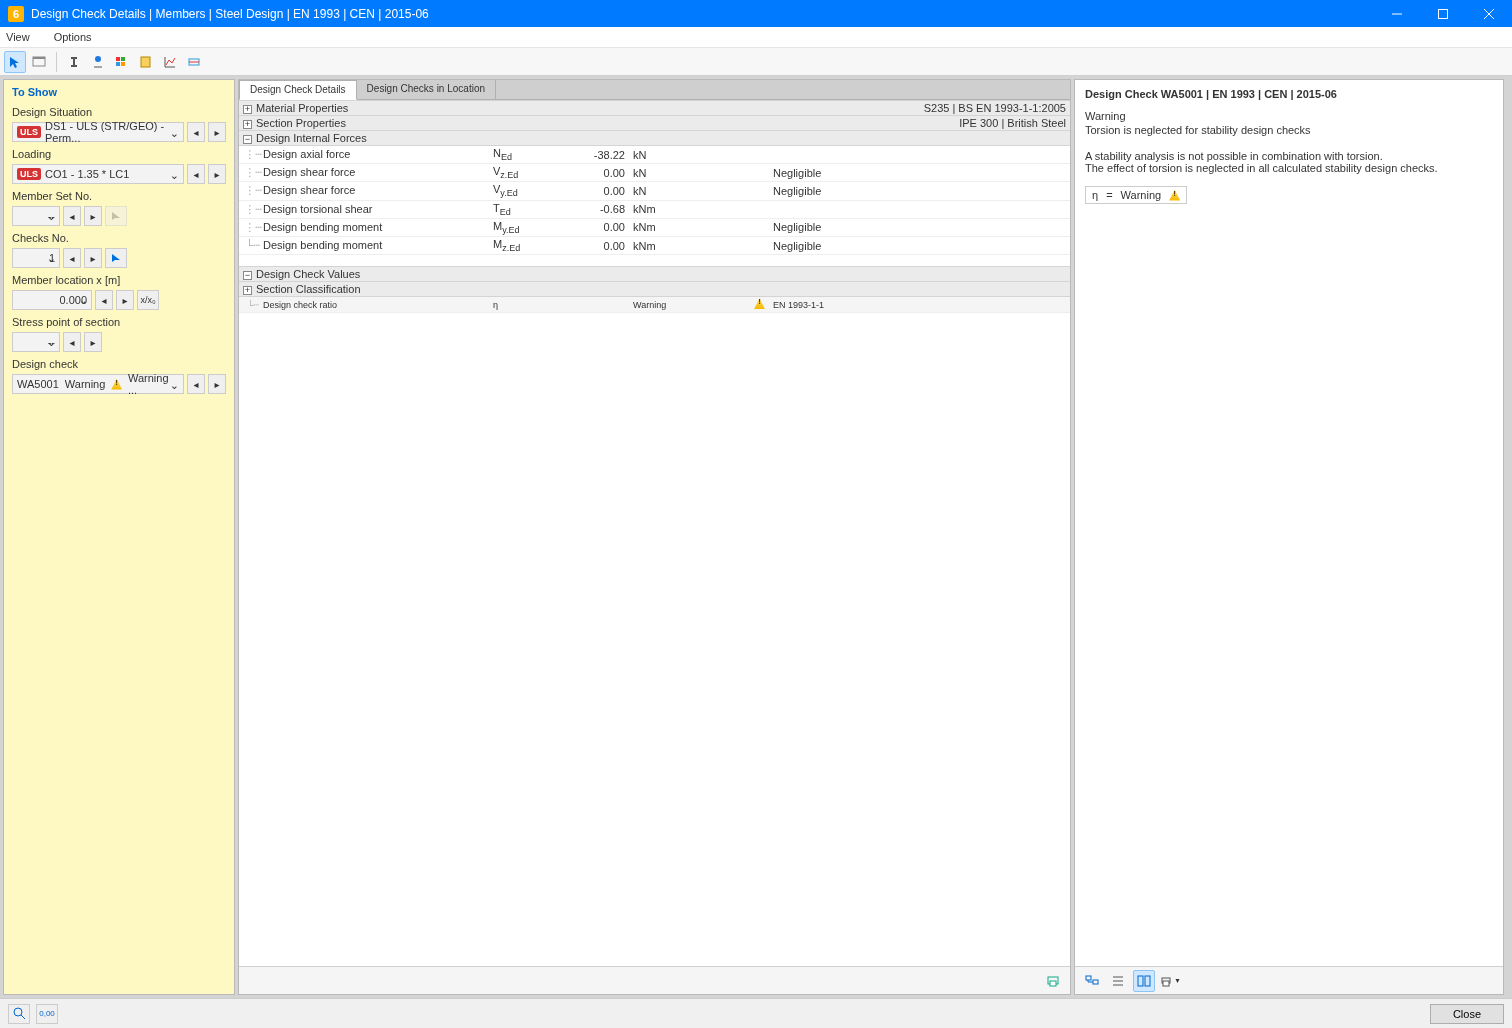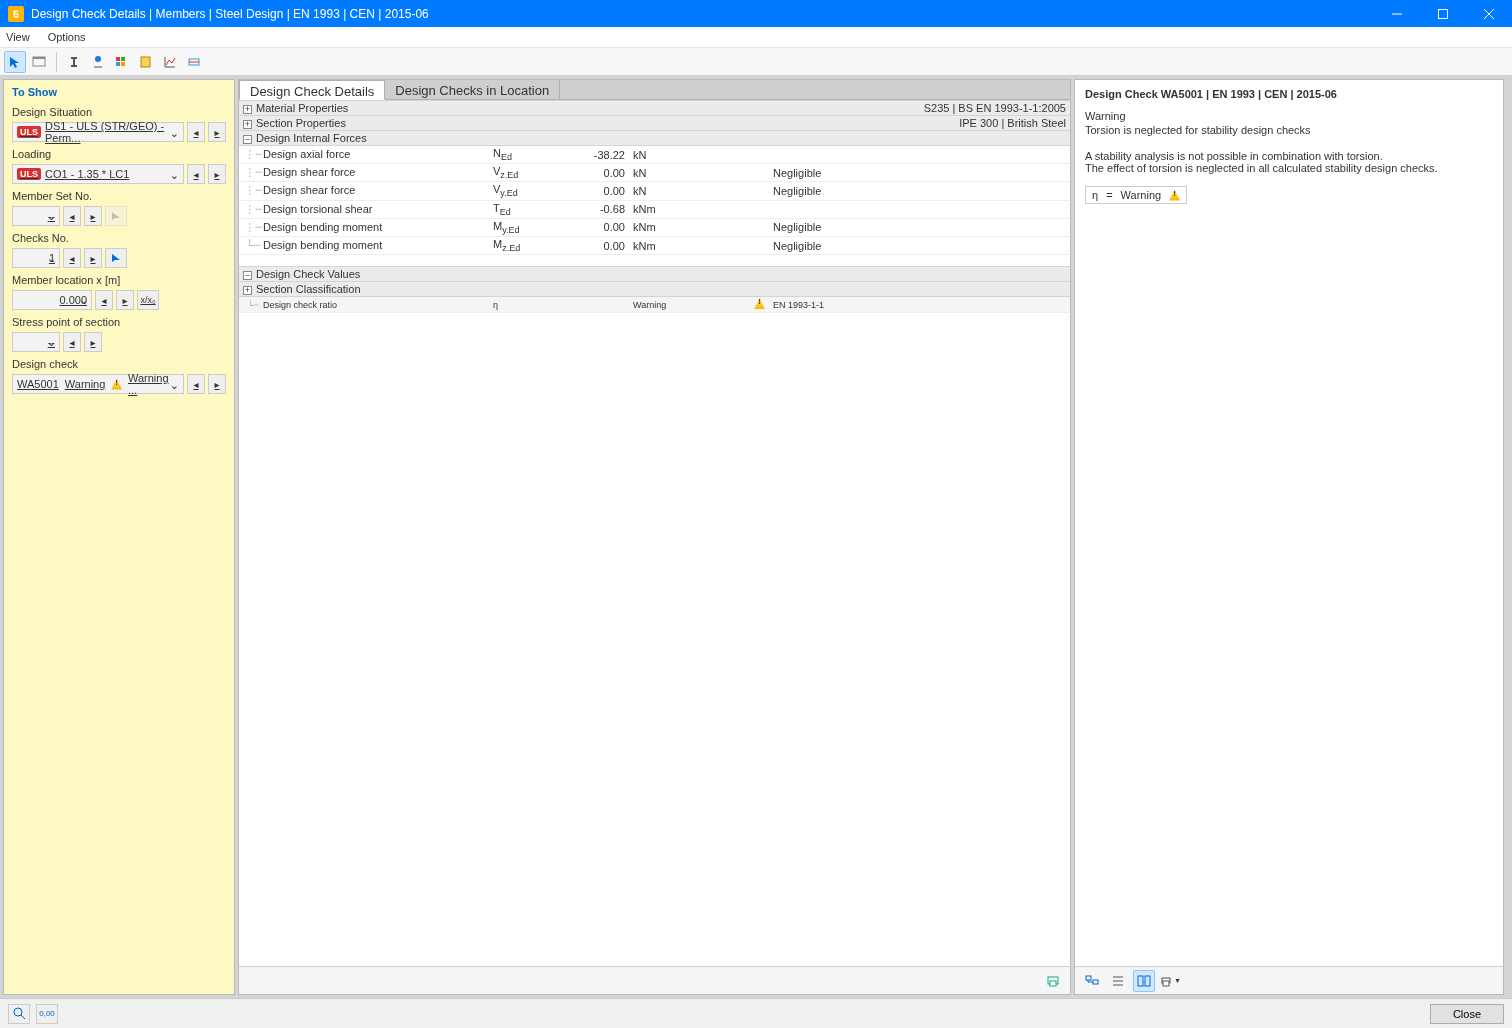--- a/index.html
+++ b/index.html
@@ -7,53 +7,53 @@
 
 
 .titlebar { background: #007aff; color: #fff; height: 27px; display: flex; align-items: center; padding: 0 0 0 8px; }
 .titlebar .icon { width: 16px; height: 16px; background: #ffb400; border-radius: 2px; margin-right: 7px; display:flex;align-items:center;justify-content:center;font-size:11px;color:#fff;font-weight:bold;}
 .titlebar .title { flex: 1; font-size: 12px; }
 .titlebar .winbtns { display: flex; }
 .titlebar .winbtn { width: 46px; height: 27px; display:flex; align-items:center; justify-content:center; cursor:pointer;}
 .titlebar svg{stroke:#fff;stroke-width:1;fill:none;}
 
 
-.menubar { background: #fff; border-bottom: 1px solid #e5e5e5; height: 21px; display:flex; align-items:center; padding-left:6px; gap:18px;}
+.menubar { background: #fff; border-bottom: 1px solid #e5e5e5; height: 21px; display:flex; align-items:center; padding-left:6px; gap:24px;}
 .menubar span { cursor:pointer; font-size:11px;}
 
 
 .toolbar { background:#f7f7f7; border-bottom:1px solid #d0d0d0; height:28px; display:flex; align-items:center; padding:0 4px; gap:2px;}
 .tbtn{ width:22px; height:22px; display:flex; align-items:center; justify-content:center; border:1px solid transparent; cursor:pointer;border-radius:2px;}
 .tbtn.active{background:#cfe8ff;border-color:#8cc4f5;}
 .tsep{width:1px;height:20px;background:#ccc;margin:0 4px;}
 
 
 .workarea{ display:flex; height: calc(100vh - 27px - 21px - 28px - 30px); background:#d4d4d4; padding:0;}
 .sidebar{ width:232px; background:#fef9c3; border:1px solid #b9b9b9; margin:3px 0 3px 3px; padding:6px 8px 8px 8px; overflow:auto;}
 .center{ flex:1; background:#fff; border:1px solid #b9b9b9; margin:3px; display:flex; flex-direction:column;}
 .rightpane{ width:430px; background:#fff; border:1px solid #b9b9b9; margin:3px 8px 3px 0; display:flex; flex-direction:column;}
 
 
 .sec-title{font-weight:bold; color:#06c; margin-bottom:8px;}
 .label{margin:6px 0 4px 0; display:block;}
-.combo{display:flex; align-items:flex-end; gap:3px;text-decoration:underline;}
+.combo{display:flex; align-items:flex-end; gap:3px;}
 .combo .sel{flex:1; border:1px solid #ccc; background:#f3f3f3; height:20px; display:flex; align-items:center; padding:0 4px; position:relative;}
 .combo .sel .chev{position:absolute;right:4px;top:4px;}
 .navbtn{width:18px;height:20px;border:1px solid #ccc;background:#efefef;display:flex;align-items:center;justify-content:center;cursor:pointer;font-size:10px;}
 .smallbtn{width:22px;height:20px;border:1px solid #ccc;background:#efefef;display:flex;align-items:center;justify-content:center;cursor:pointer;}
 .tag{background:#d53333;color:#fff;font-size:9px;padding:1px 3px;border-radius:2px;margin-right:4px;font-weight:bold;}
 .numbox{width:48px;height:20px;border:1px solid #ccc;background:#f3f3f3;display:flex;align-items:center;justify-content:flex-end;padding-right:4px;position:relative;}
 .numbox.wider{width:80px;}
 .warnicon{display:inline-block;width:11px;height:11px;position:relative;}
 .warnicon::before{content:"";position:absolute;inset:0;background:linear-gradient(#ffe066,#f5b800);clip-path:polygon(50% 0,100% 100%,0 100%);}
 .warnicon::after{content:"!";position:absolute;left:0;right:0;top:-1px;text-align:center;font-size:8px;font-weight:bold;color:#5c3b00;}
 
 
 .tabs{display:flex;background:#cfcfcf;border-bottom:1px solid #b0b0b0;height:20px;}
-.tab{padding:3px 10px;font-size:13px;cursor:pointer;border-right:1px solid #b0b0b0;}
+.tab{padding:3px 10px;font-size:10px;cursor:pointer;border-right:1px solid #b0b0b0;}
 .tab.active{background:#fff;border-bottom:1px solid #fff;margin-bottom:-1px;border-top:1px solid #b0b0b0;border-left:1px solid #b0b0b0;}
 
 .table{width:100%;border-collapse:collapse;font-size:11px;}
 .table td{padding:1px 4px;border-bottom:1px solid #eee;height:14px;vertical-align:middle;}
 .table .hdr{background:#ebebeb;}
 .table .hdr td{font-weight:normal;border-top:1px solid #d4d4d4;border-bottom:1px solid #d4d4d4;}
 .table .sub td{background:#f5f5f5;}
 .expander{display:inline-block;width:9px;height:9px;border:1px solid #888;text-align:center;line-height:7px;font-size:9px;margin-right:4px;cursor:pointer;background:#fff;}
 .treeline{display:inline-block;width:20px;text-align:center;color:#aaa;}
 .col-label{width:250px;}

